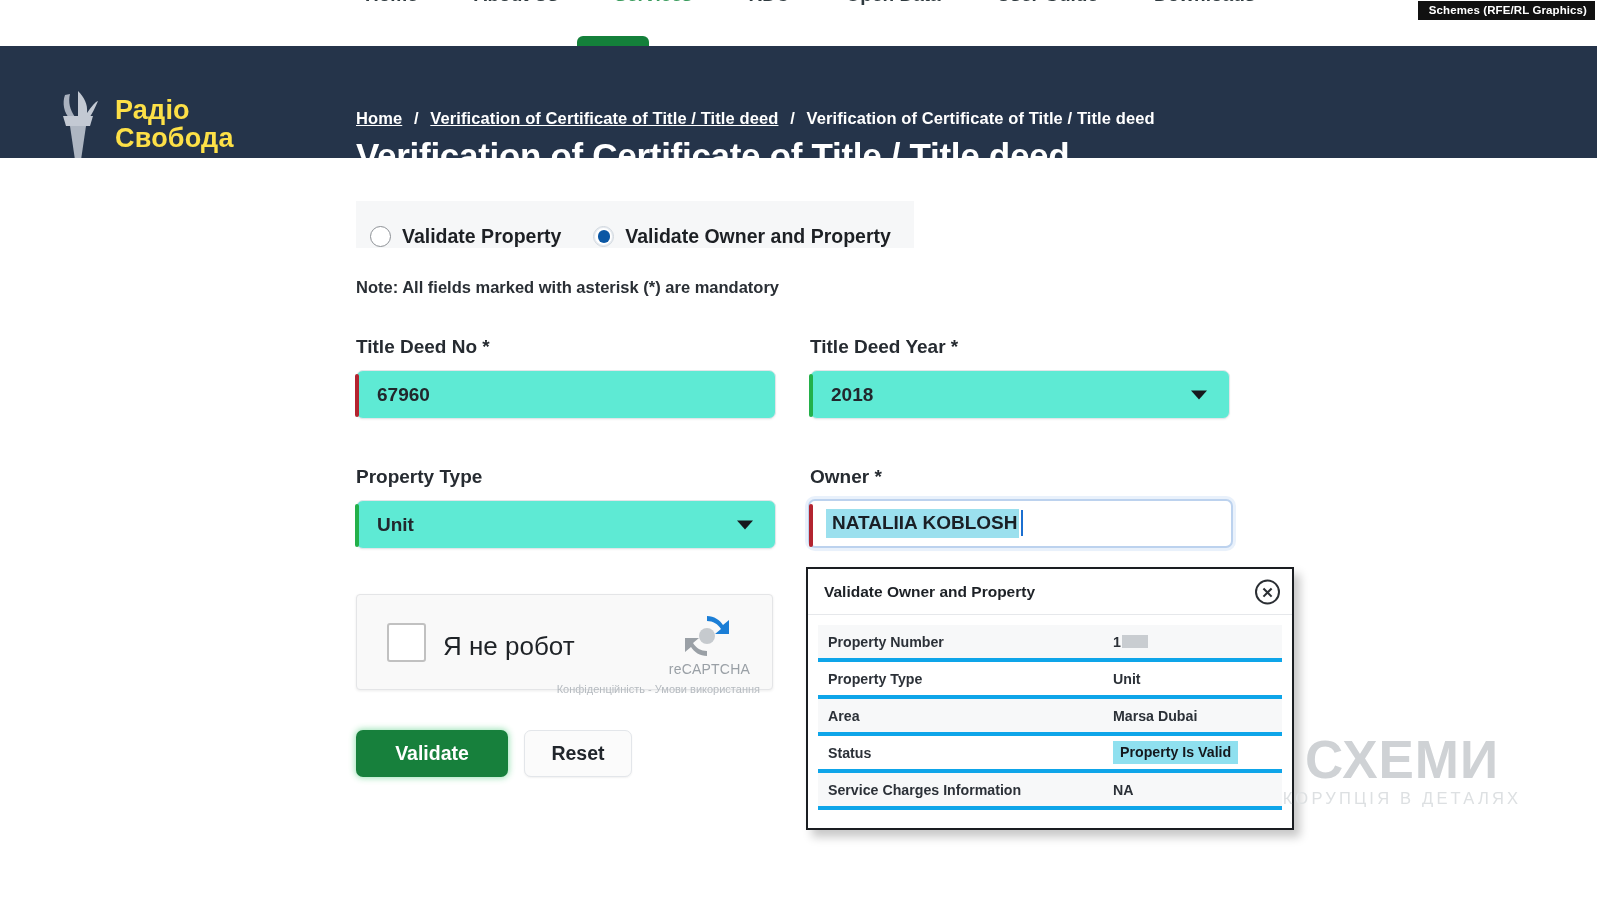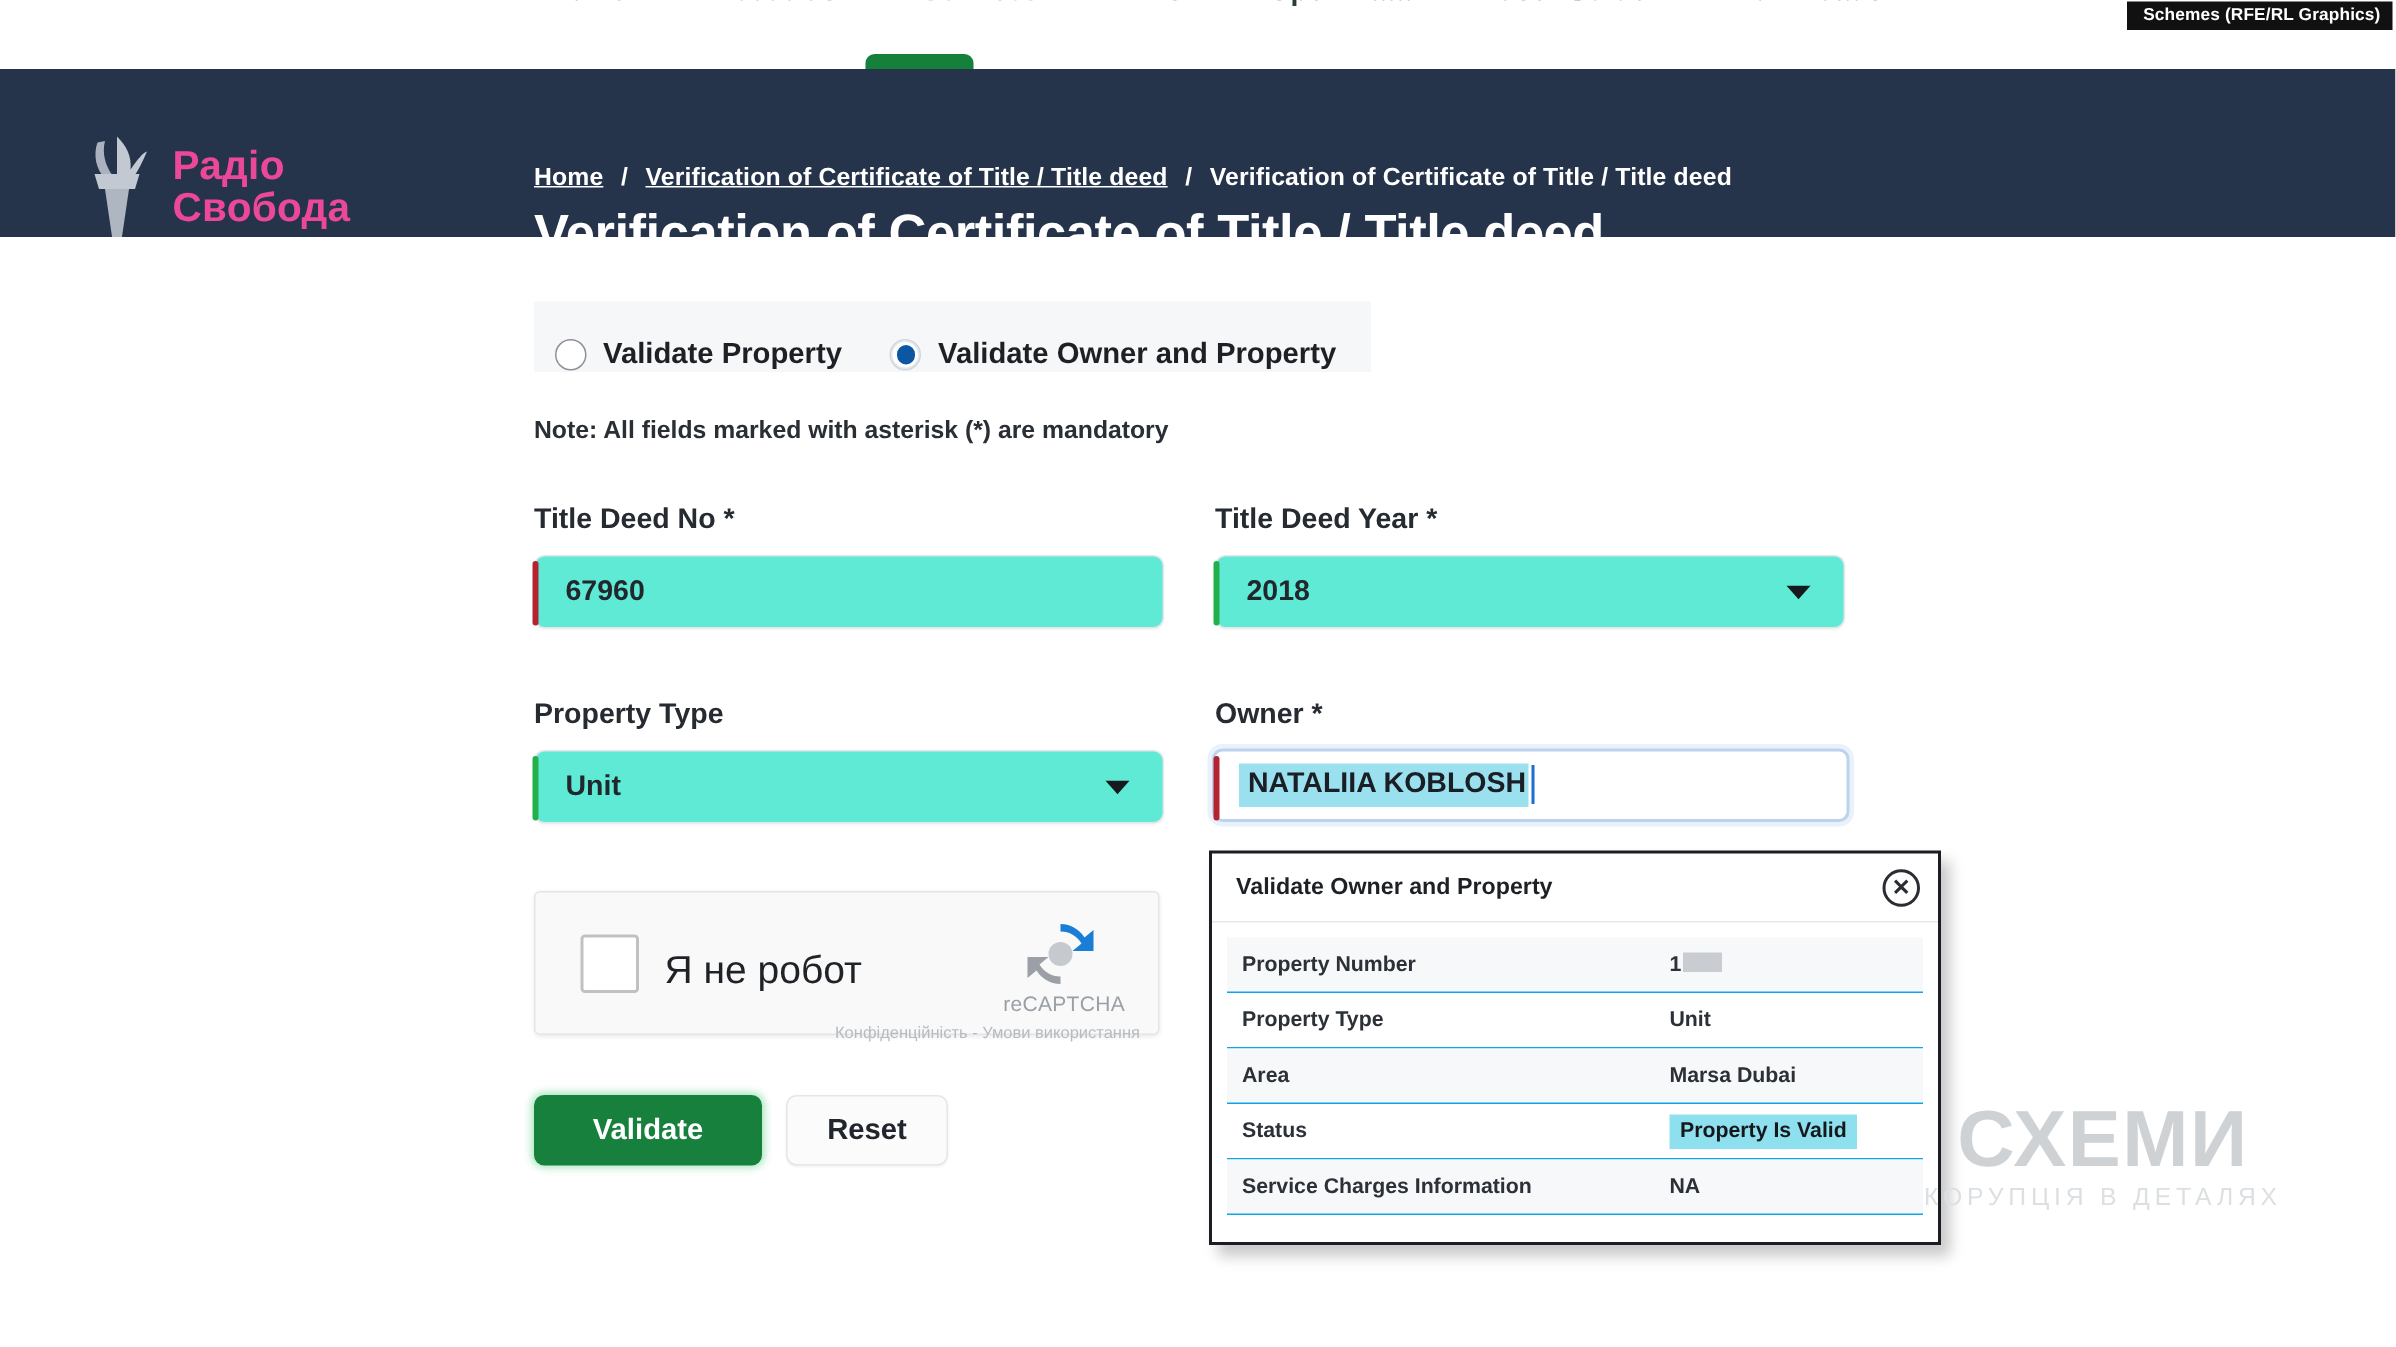--- a/index.html
+++ b/index.html
@@ -35,21 +35,21 @@
     position: absolute; left: 0; top: 46px; width: 1597px; height: 112px;
     background: #25344a;
   }
   .rs-logo {
     position: absolute; left: 48px; top: 42px;
     display: flex; align-items: center; gap: 9px;
   }
   .rs-logo .torch { width: 58px; height: 74px; }
   .rs-logo .rs-text {
     font-size: 27px; font-weight: 700; line-height: 1.02;
-    color: #ec4899; letter-spacing: .2px;
+    color: #fde047; letter-spacing: .2px;
   }
   .breadcrumb {
     position: absolute; left: 356px; top: 63px;
     font-size: 16.5px; font-weight: 700; color: #ffffff;
     white-space: nowrap; letter-spacing: .1px;
   }
   .breadcrumb a { color: #ffffff; text-decoration: underline; }
   .breadcrumb .sep { padding: 0 7px; font-weight: 600; }
   .breadcrumb .cur { text-decoration: none; }
   .page-title {
@@ -193,21 +193,21 @@
   .modal-close {
     position: absolute; right: 12px; top: 50%; transform: translateY(-50%);
     width: 25px; height: 25px; border: 2px solid #2a2e33; border-radius: 50%;
     display: flex; align-items: center; justify-content: center;
     font-size: 15px; color: #2a2e33; font-weight: 600; line-height: 1;
     cursor: pointer;
   }
   .modal-body { padding: 10px 10px 0 10px; }
   .res-row {
     display: flex; align-items: center; height: 37px;
-    border-bottom: 1px solid #0ea5e9; padding: 0 8px 0 10px;
+    border-bottom: 4px solid #0ea5e9; padding: 0 8px 0 10px;
   }
   .res-row.alt { background: #f7f8f9; }
   .res-k { width: 285px; font-size: 14.2px; font-weight: 600; color: #2c3138; }
   .res-v { font-size: 14.2px; font-weight: 600; color: #2c3138; }
   .res-v.valid {
     background: #8fe0ef; padding: 3px 7px 4px 7px; font-weight: 700; color: #14181d;
   }
   .redact {
     display: inline-block; width: 26px; height: 13px;
     background: #c9cdd1; vertical-align: -1px; margin-left: 1px;

